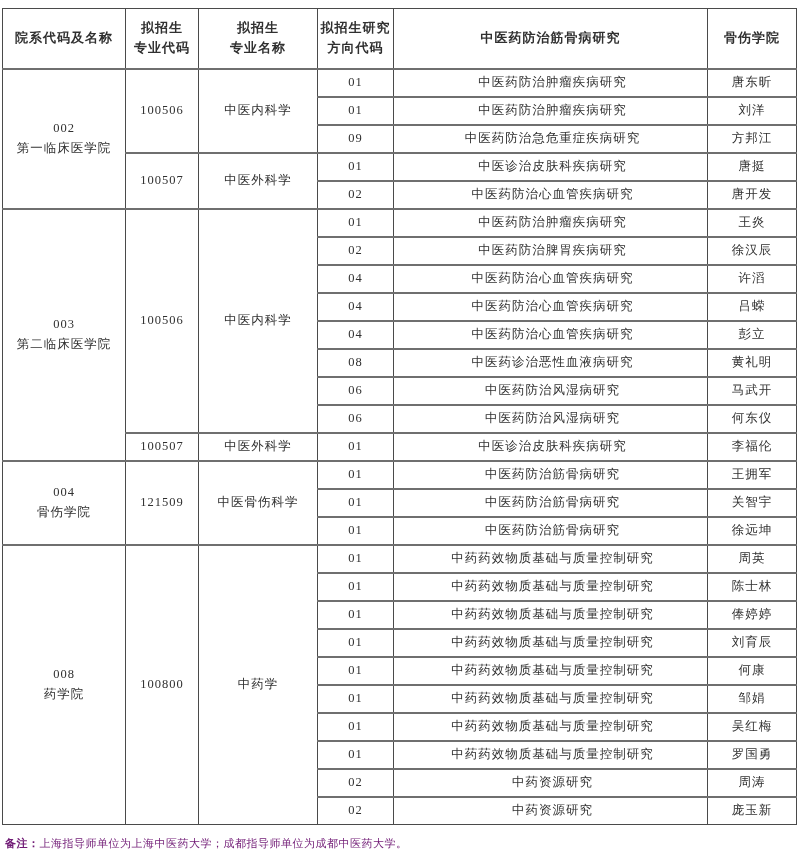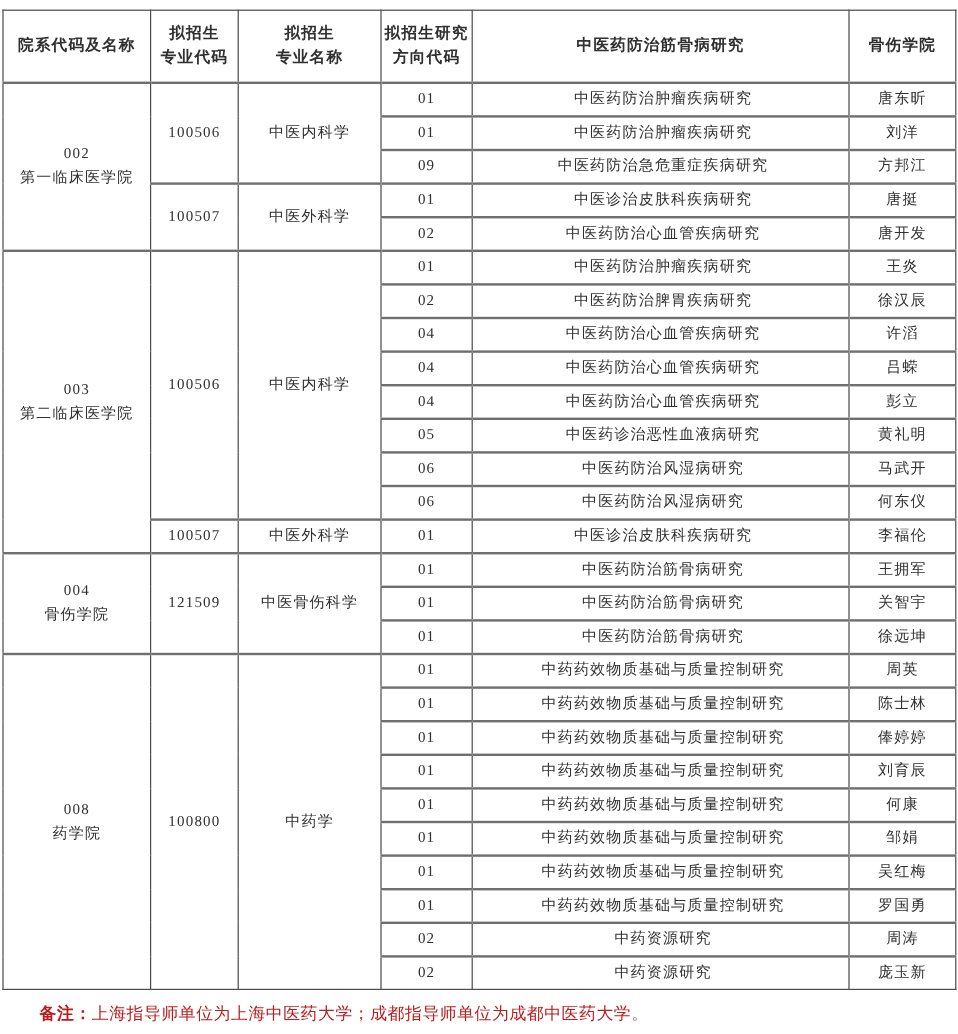--- a/index.html
+++ b/index.html
@@ -42,24 +42,23 @@
   table.catalog tbody td { border-top: 2px solid #6f6f6f; }
   td.dept-cell { white-space: pre-line; }
   td.dir-name-cell {
     text-align: left;
     padding-left: 8px;
     padding-right: 4px;
   }
   .footnote {
     margin-top: 11px;
     padding-left: 3px;
-    font-size: 14px;
+    font-size: 11px;
     letter-spacing: 0.5px;
-    color: #b91c1c;
-    margin-left: 28px;
+    color: #701a75;
   }
   .footnote .note-label { font-weight: bold; }
 </style>
 </head>
 <body>
 
 <div class="page">
 
   <table class="catalog">
     <colgroup>
@@ -138,21 +137,21 @@
           <td>04</td>
           <td class="dir-name-cell">中医药防治心血管疾病研究</td>
           <td>吕蝾</td>
         </tr>
         <tr>
           <td>04</td>
           <td class="dir-name-cell">中医药防治心血管疾病研究</td>
           <td>彭立</td>
         </tr>
         <tr>
-          <td>05</td>
+          <td>08</td>
           <td class="dir-name-cell">中医药诊治恶性血液病研究</td>
           <td>黄礼明</td>
         </tr>
         <tr>
           <td>06</td>
           <td class="dir-name-cell">中医药防治风湿病研究</td>
           <td>马武开</td>
         </tr>
         <tr>
           <td>06</td>

